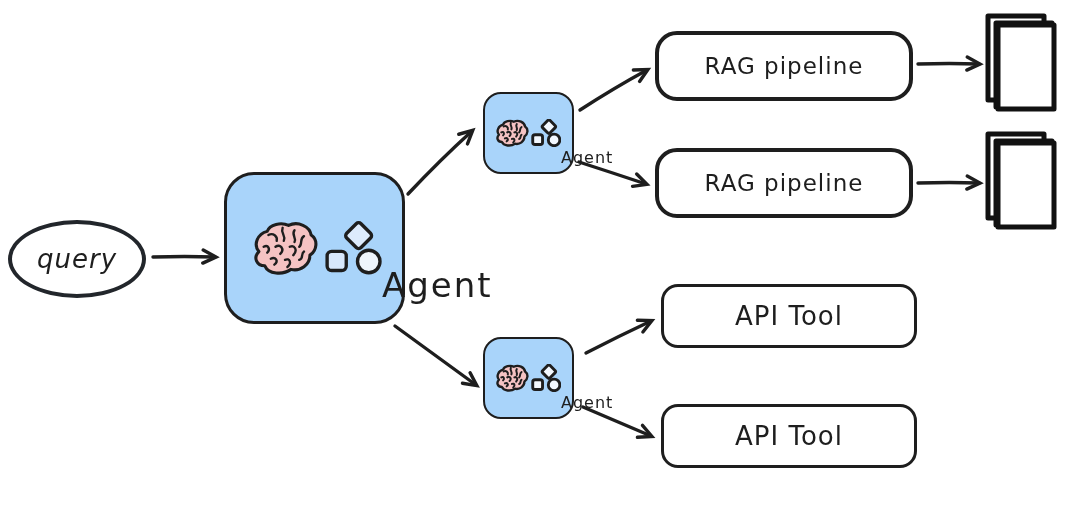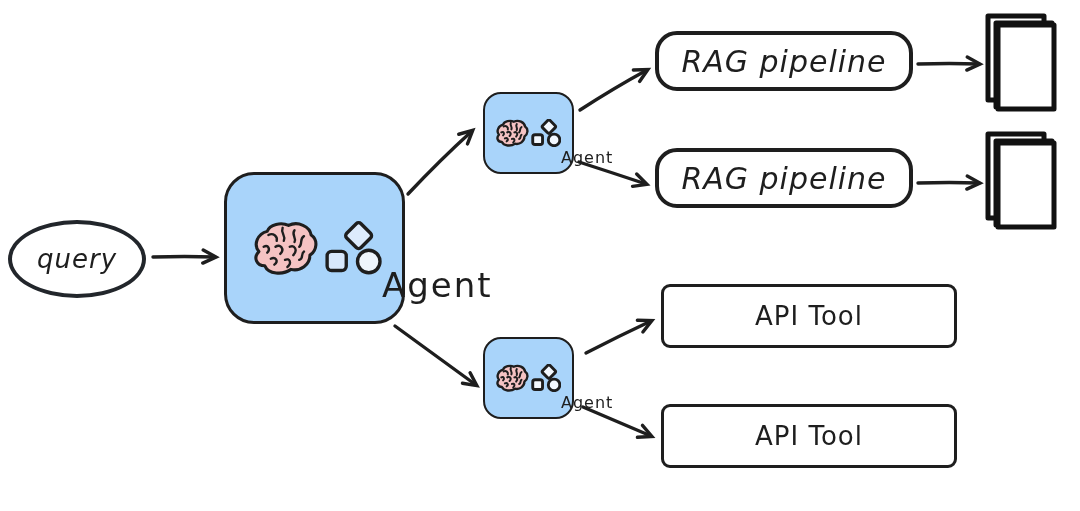--- a/index.html
+++ b/index.html
@@ -29,24 +29,24 @@
     width:91px; height:82px; border-radius:18px; border-width:2.5px;
     padding:8px 8px 5px 8px; justify-content:flex-start;
   }
   .agent-small.top { left:483px; top:92px; }
   .agent-small.bottom { left:483px; top:337px; }
   .agent-small .icons-row { display:flex; width:100%; justify-content:space-between; align-items:center; }
   .agent-small .agent-label { margin-top:auto; font-size:16px; font-weight:500; letter-spacing:1px; }
 
   
   .pill { background:#fff; border:4px solid #1e1e1e; font-weight:500; letter-spacing:1px; }
-  .rag-box { width:258px; height:60px; border-radius:22px; font-size:30px;font-style:italic; }
+  .rag-box { width:258px; height:70px; border-radius:22px; font-size:23px; }
   .rag-1 { left:655px; top:31px; }
   .rag-2 { left:655px; top:148px; }
-  .api-box { width:296px; height:64px; border-radius:9px; border-width:3.5px; font-size:26px;align-items:center; }
+  .api-box { width:256px; height:64px; border-radius:17px; border-width:3.5px; font-size:26px;align-items:center; }
   .api-1 { left:661px; top:284px; }
   .api-2 { left:661px; top:404px; }
 
   .doc-stack { position:absolute; }
   .doc-1 { left:984px; top:13px; }
   .doc-2 { left:984px; top:131px; }
 
   .connectors { position:absolute; left:0; top:0; width:1080px; height:511px; pointer-events:none; }
   .connectors path { fill:none; stroke:#1e1e1e; stroke-width:3.4; stroke-linecap:round; }
 </style>

